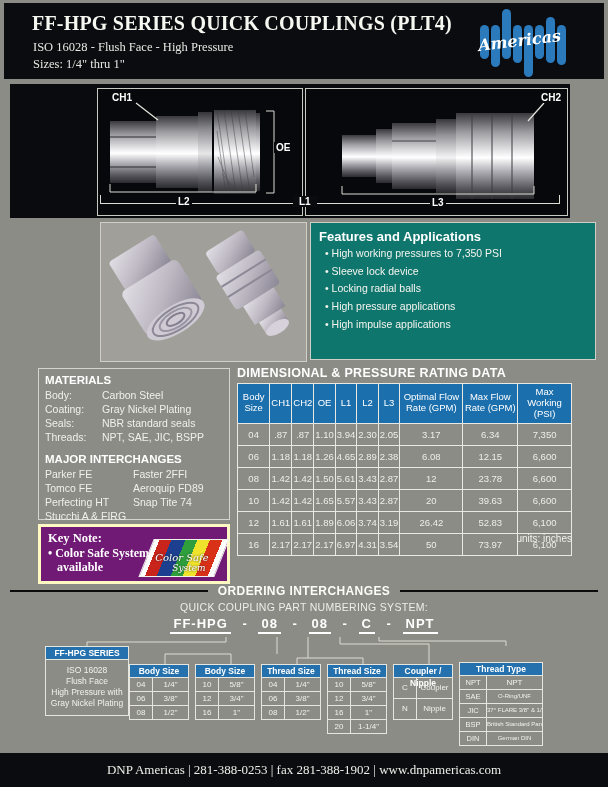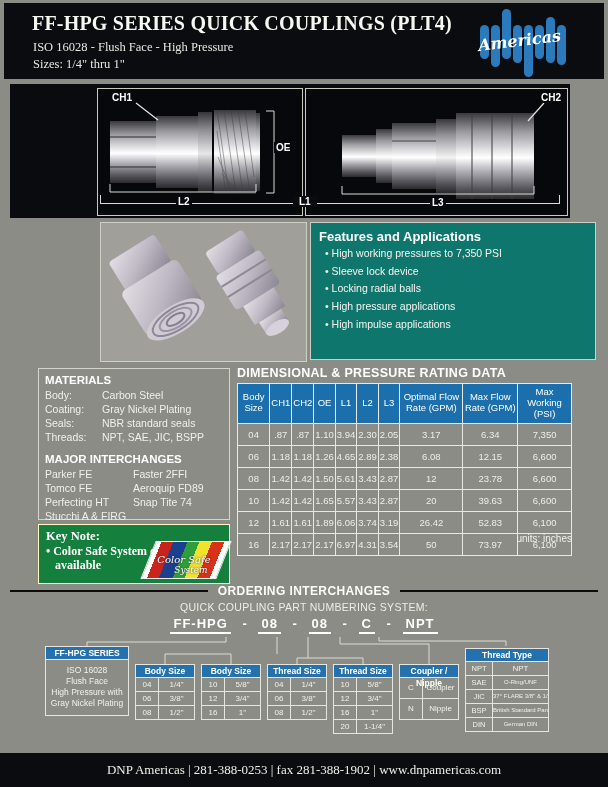--- a/index.html
+++ b/index.html
@@ -33,22 +33,22 @@
   .features-list li::before{content:"• ";}
   
   .materials-box{position:absolute;left:38px;top:368px;width:192px;height:152px;border:1px solid #d5d5cd;box-sizing:border-box;padding:5px 6px;}
   .mat-title{font-size:11.5px;font-weight:bold;color:#fff;margin-bottom:3px;}
   .mat-row{display:flex;font-size:10.5px;line-height:1.32;}
   .mat-row .lbl{width:57px;flex:none;}
   .mi-title{font-size:11.5px;font-weight:bold;color:#fff;margin:9px 0 3px 0;}
   .mi-row{display:flex;font-size:10.5px;line-height:1.32;}
   .mi-row .lft{width:88px;flex:none;}
   
-  .keynote-box{position:absolute;left:38px;top:524px;width:192px;height:60px;background:#15803d;
-               border:1px solid #fef9c3;box-sizing:border-box;font-family:"Liberation Serif",serif;}
+  .keynote-box{position:absolute;left:38px;top:524px;width:192px;height:60px;background:#701a75;
+               border:3px solid #fef9c3;box-sizing:border-box;font-family:"Liberation Serif",serif;}
   .kn-title{font-size:12.5px;font-weight:bold;color:#fff;margin:4px 0 1px 7px;}
   .kn-line1{font-size:12px;font-weight:bold;color:#fff;margin-left:7px;line-height:1.15;}
   .kn-line2{font-size:12px;font-weight:bold;color:#fff;margin-left:16px;line-height:1.15;}
   .cs-logo{position:absolute;right:5px;bottom:4px;width:74px;height:36px;transform:skewX(-22deg);
            border:1px solid #f2f2ec;
            background:linear-gradient(90deg,#fdfdfd 0 7%,#c8241c 7% 23%,#1c3f90 23% 42%,#2f9e3c 42% 58%,#efe32b 58% 75%,#d93018 75% 92%,#fdfdfd 92% 100%);}
   .cs-text{position:absolute;right:8px;bottom:8px;width:74px;text-align:center;
            font-family:"DejaVu Serif",serif;font-style:italic;color:#fff;
            text-shadow:0 0 2px #222;line-height:1;}
   .cs-text .t1{font-size:10px;} .cs-text .t2{font-size:9px;display:block;margin-left:14px;}
@@ -64,27 +64,27 @@
   .oi-rule{flex:1;height:2px;background:#0c0c0c;}
   .oi-title{margin:0 10px;font-size:12px;font-weight:bold;color:#fdfdf8;letter-spacing:.4px;}
   .oi-sub{position:absolute;left:0;top:601px;width:608px;text-align:center;font-size:10.5px;color:#eeeee8;letter-spacing:.3px;}
   .part-number{position:absolute;left:0;top:616px;width:608px;text-align:center;font-size:13px;font-weight:bold;color:#fff;}
   .part-seg{display:inline-block;}
   .seg-text{display:inline-block;border-bottom:2px solid #fff;padding:0 3px 1px 3px;letter-spacing:1px;}
   .dash{display:inline-block;margin:0 8px;}
   .part-seg:last-child .dash{display:none;}
   .connectors{position:absolute;left:0;top:634px;}
   .boxes-row{position:absolute;left:45px;top:646px;width:540px;display:flex;align-items:flex-start;}
-  .series-box{width:84px;flex:none;margin-right:6px;}
+  .series-box{width:84px;flex:none;}
   .series-head{background:#2471ad;border:1px solid #e6e6de;color:#fff;font-size:8.5px;font-weight:bold;
                text-align:center;line-height:12px;height:12px;}
   .series-body{border:1px solid #e6e6de;border-top:none;text-align:center;font-size:8.5px;line-height:11px;
                color:#f2f2ec;padding:5px 1px 6px 1px;}
   .code-table{width:60px;flex:none;margin:18px 6px 0 0;}
-  .code-table:nth-child(6){margin-top:2px;width:84px;margin-right:0;}
+  .code-table:nth-child(6){margin-top:16px;width:84px;margin-right:0;}
   .ct-header{background:#2471ad;border:1px solid #e6e6de;color:#fff;font-size:8.5px;font-weight:bold;
              text-align:center;line-height:12px;height:12px;}
   .ct-row{display:flex;border:1px solid #e6e6de;border-top:none;height:13px;}
   .ct-code{width:22px;flex:none;border-right:1px solid #e6e6de;text-align:center;font-size:8px;line-height:13px;color:#f2f2ec;}
   .ct-val{flex:1;text-align:center;font-size:8px;line-height:13px;color:#f2f2ec;white-space:nowrap;overflow:hidden;}
   .code-table:nth-child(5) .ct-row{height:20px;}
   .code-table:nth-child(5) .ct-code{line-height:20px;}
   .code-table:nth-child(5) .ct-val{line-height:20px;}
   .code-table:nth-child(6) .ct-code{width:26px;font-size:7.5px;}
   .code-table:nth-child(6) .ct-val{font-size:6px;}

